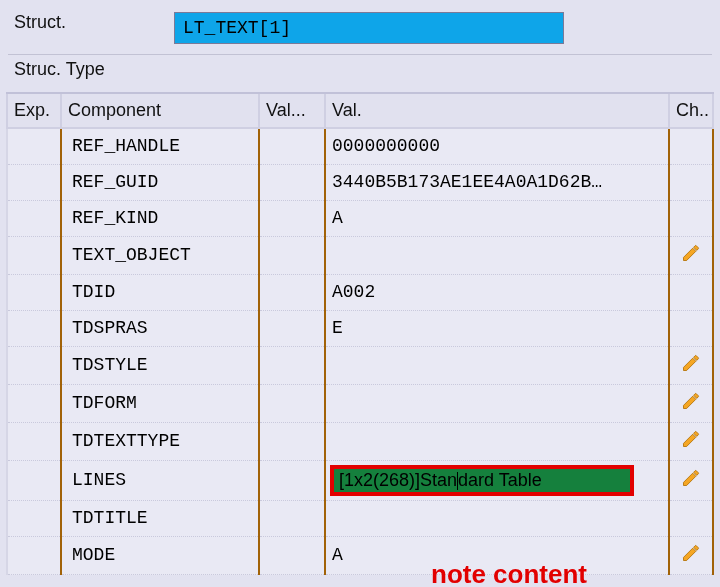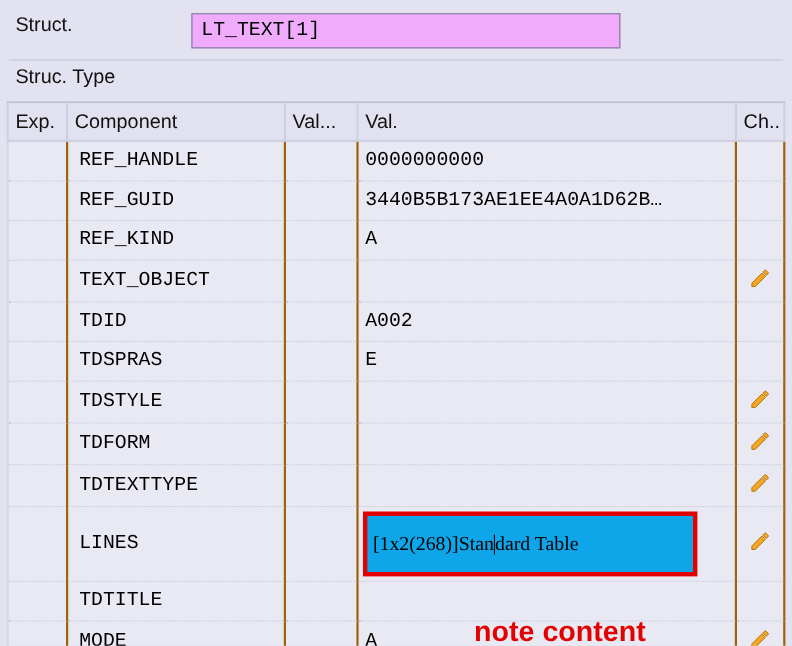--- a/index.html
+++ b/index.html
@@ -22,21 +22,21 @@
   }
   .form-label {
     width: 160px;
     color: #111;
   }
   .text-input {
     flex: 0 0 auto;
     width: 390px;
     height: 32px;
     border: 1px solid #7a7a98;
-    background: #f0abfc;
+    background: #0ea5e9;
     padding: 3px 8px;
     font-family: "Courier New", monospace;
     font-size: 18px;
   }
   .struc-type-val {
     font-family: Arial, Helvetica, sans-serif;
     color: #111;
   }
   .hr-line {
     border-top: 1px solid #c2c2d4;
@@ -90,25 +90,25 @@
   }
   .comp-cell {
     padding-left: 10px !important;
   }
   .pencil {
     width: 20px; height: 20px;
     display: inline-block;
   }
   .pencil svg { width: 20px; height: 20px; display:block; }
   .edit-cell {
-    background: #0ea5e9;
+    background: #15803d;
     border: 1px solid #7a7a98;
-    padding: 16px 6px;
+    padding: 2px 6px;
     display: inline-block;
-    font-family: Liberation Serif, serif;
+    font-family: Liberation Sans, sans-serif;
     font-size: 18px;
     min-width: 300px;
   }
   .highlight-box {
     outline: 4px solid #e20000;
     outline-offset: -2px;
     padding-right: 6px;
   }
   .annotation {
     position: absolute;

